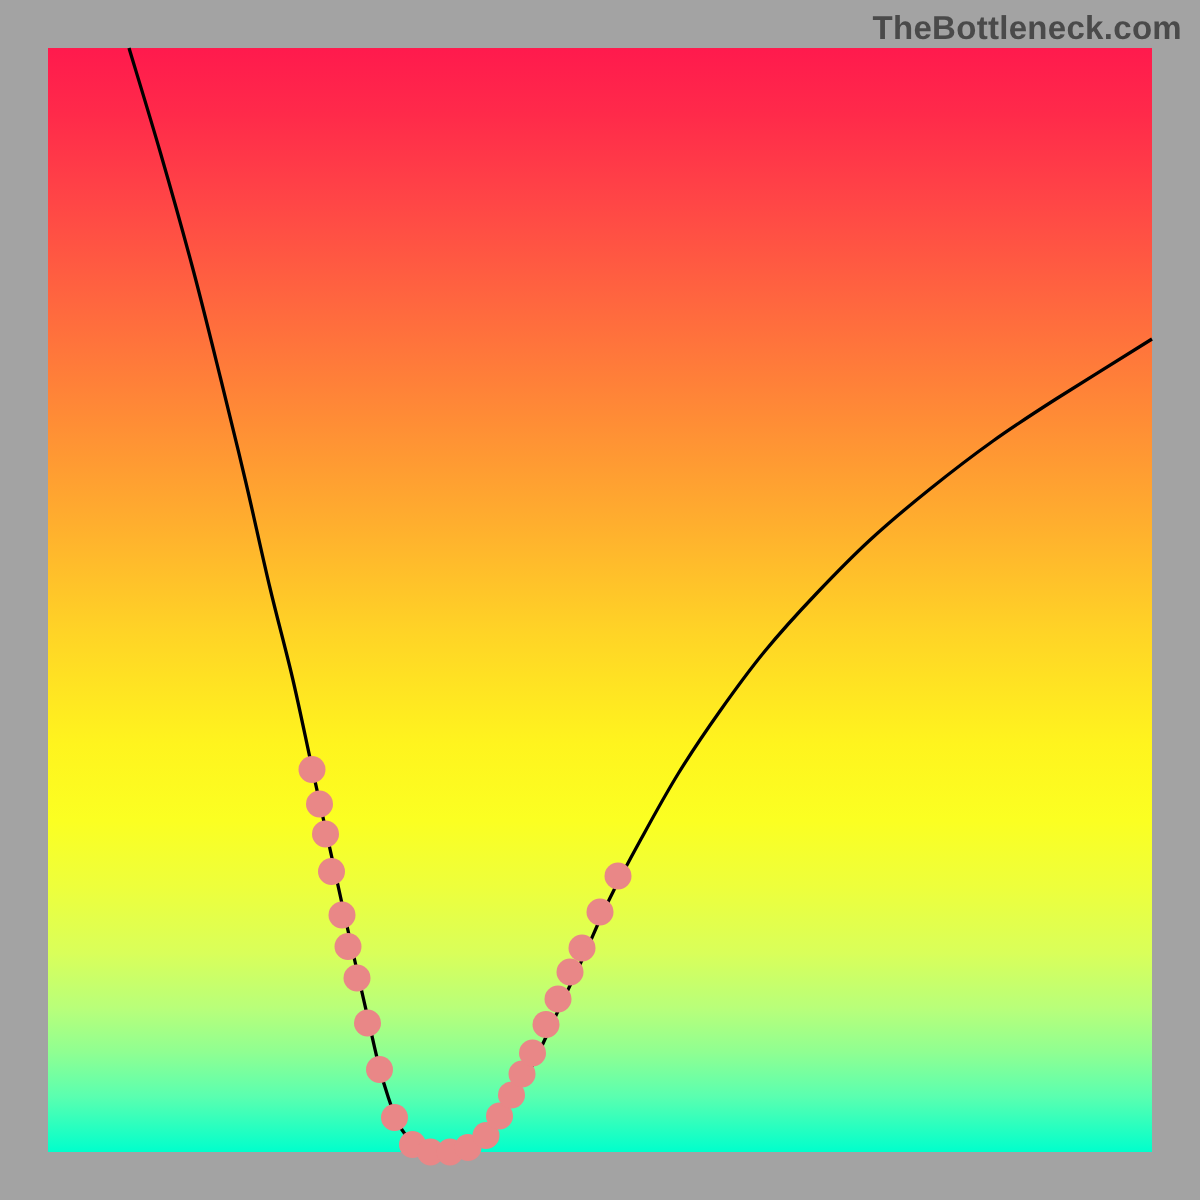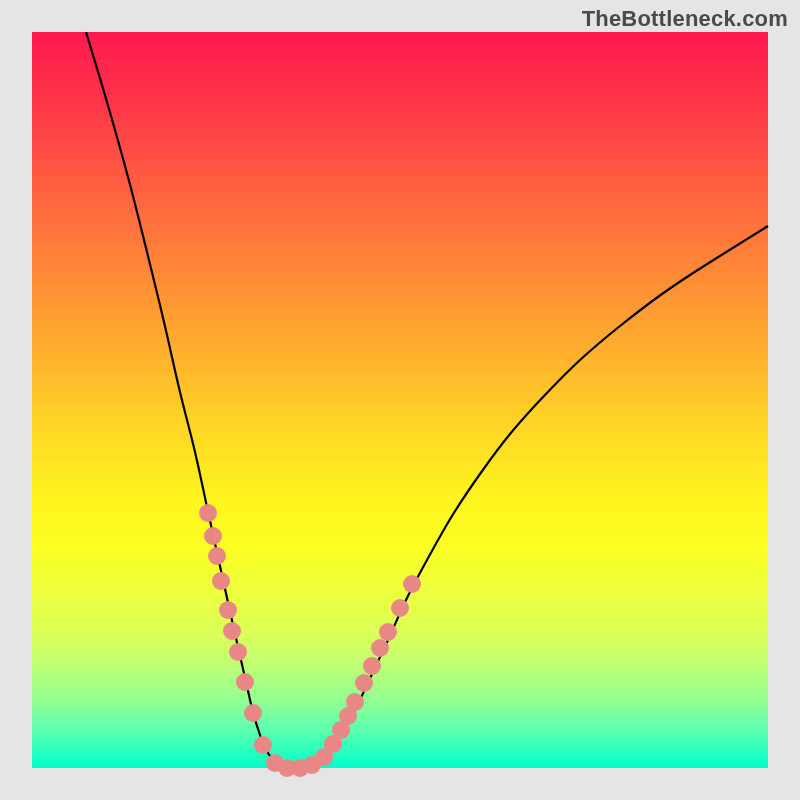--- a/index.html
+++ b/index.html
@@ -1,21 +1,21 @@
 <!DOCTYPE html>
 <html><head>
 <meta charset="utf-8">
 <style>
   * { margin: 0; padding: 0; box-sizing: border-box; }
   html, body { width: 800px; height: 800px; overflow: hidden; background: #000; }
   .container {
     width: 800px;
     height: 800px;
     position: relative;
-    background: #e5e5e5;
+    background: #a3a3a3;
   }
   .plot-area {
     position: absolute;
     left: 32px;
     top: 32px;
     width: 736px;
     height: 736px;
     background: linear-gradient(to bottom,
       #ff1a4d 0%,
       #ff2a4a 6%,

